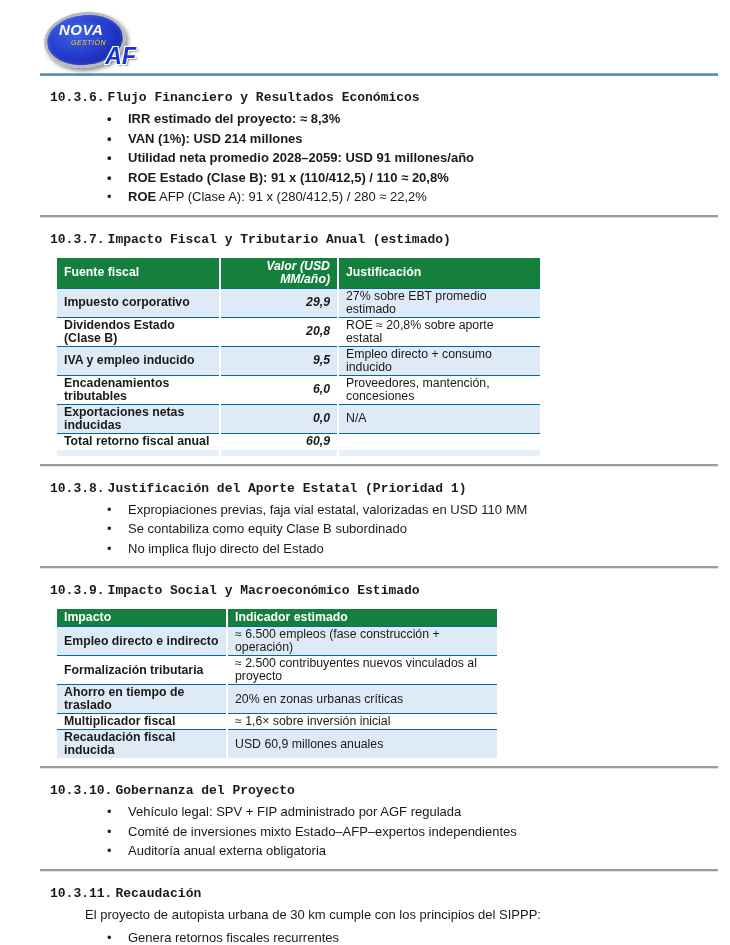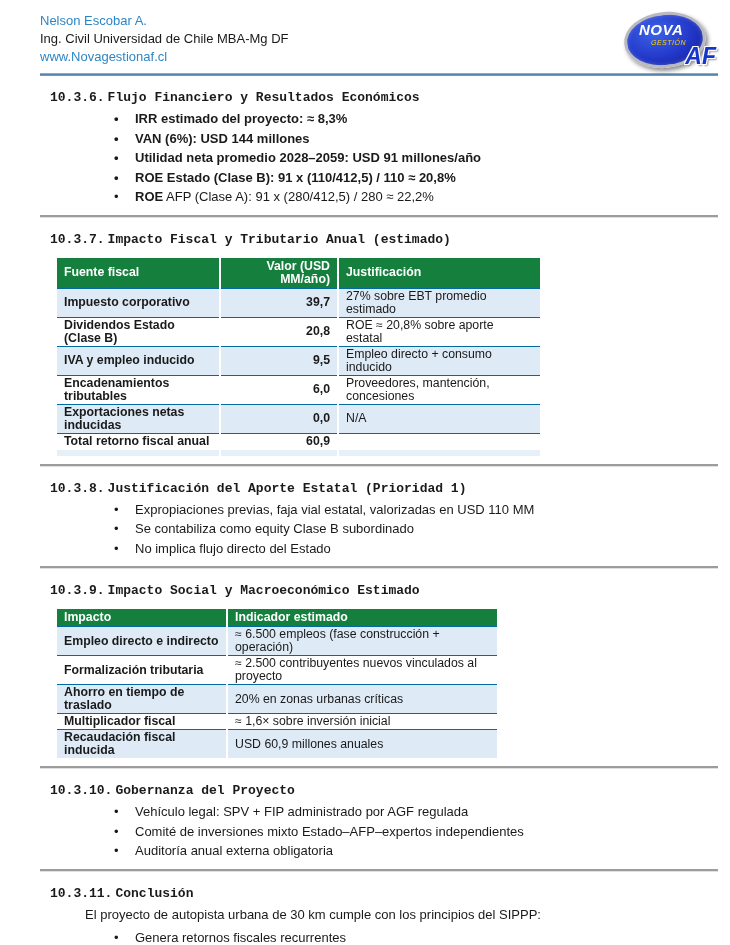--- a/index.html
+++ b/index.html
@@ -38,67 +38,62 @@
   .logo-af{
     position:absolute;right:0px;bottom:-2px;color:#1535cc;font-weight:700;font-style:italic;font-size:23px;
     text-shadow:-1px -1px 0 #fff,1px -1px 0 #fff,-1px 1px 0 #fff,1px 1px 0 #fff,2px 2px 2px #9a9a9a;
   }
 
   
   h2{font-size:13px;font-weight:700;margin:14px 0 0 10px;color:#1a1a1a;font-family:Liberation Mono, monospace;}
   .sec-num{display:inline-block;min-width:36px;margin-right:3px;}
   .sep{height:2px;background:#9c9c9c;border-bottom:1px solid #e0e0e0;margin-top:8px;}
   ul.bul{list-style:none;margin:4px 0 7px 0;padding:0 0 0 88px;}
-  ul.bul li{position:relative;line-height:19.5px;margin-left:7px;}
+  ul.bul li{position:relative;line-height:19.5px;}
   ul.bul li::before{content:"\2022";position:absolute;left:-21px;top:0;}
   ul.b-bold li{font-weight:700;}
   ul.b-bold li.mixed{font-weight:400;}
   .indent-p{margin:4px 0 0 45px;line-height:19px;}
 
   
   table.doc{border-collapse:collapse;margin:11px 0 7px 17px;font-size:12.3px;table-layout:fixed;}
   table.t1{width:483px;}
   table.t2{width:440px;}
   table.doc th{
     background:#15803d;color:#ffffff;font-weight:700;text-align:left;
     padding:2px 7px;line-height:13px;height:13px;
   }
   table.doc td{padding:1px 7px;line-height:13px;height:13px;vertical-align:middle;}
   table.doc tbody tr:nth-child(odd) td{background:#deeaf6;}
   table.doc td + td, table.doc th + th{border-left:2px solid #ffffff;}
   table.doc tbody td{border-top:1px solid #0369a1;}
   table.doc td.bold{font-weight:700;}
-  table.doc .num{text-align:right;}
+  table.doc .num{text-align:right;font-style:italic;}
   table.doc tfoot td{background:#e7f0f9;height:6px;padding:0;border-top:1px solid #ffffff;}
 </style>
 </head>
 <body>
 
 <div class="page">
 <div class="content">
 
   <div class="hdr">
-    <div class="hdr-left">
-      <div class="hdr-name">Nelson Escobar A.</div>
-      <div class="hdr-sub">Ing. Civil Universidad de Chile MBA-Mg DF</div>
-      <a class="hdr-link">www.Novagestionaf.cl</a>
-    </div>
     <div class="logo">
       <div class="logo-ellipse"></div>
       <div class="logo-nova">NOVA</div>
       <div class="logo-gestion">GESTIÓN</div>
       <div class="logo-af">AF</div>
     </div>
   </div>
   <div class="blue-rule"></div>
 
   <h2><span class="sec-num">10.3.6.</span><span>Flujo Financiero y Resultados Económicos</span></h2>
   <ul class="bul b-bold">
     <li>IRR estimado del proyecto: ≈ 8,3%</li>
-    <li>VAN (6%): USD 144 millones</li>
+    <li>VAN (1%): USD 214 millones</li>
     <li>Utilidad neta promedio 2028–2059: USD 91 millones/año</li>
     <li>ROE Estado (Clase B): 91 x (110/412,5) / 110 ≈ 20,8%</li>
     <li class="mixed"><b>ROE</b><span> AFP (Clase A): 91 x (280/412,5) / 280 ≈ 22,2%</span></li>
   </ul>
 
   <div class="sep"></div>
 
   <h2><span class="sec-num">10.3.7.</span><span>Impacto Fiscal y Tributario Anual (estimado)</span></h2>
   <table class="doc t1">
     <colgroup>
@@ -109,21 +104,21 @@
     <thead>
       <tr>
         <th>Fuente fiscal</th>
         <th class="num">Valor (USD MM/año)</th>
         <th>Justificación</th>
       </tr>
     </thead>
     <tbody>
       <tr>
             <td class="bold">Impuesto corporativo</td>
-            <td class="bold num">39,7</td>
+            <td class="bold num">29,9</td>
             <td>27% sobre EBT promedio estimado</td>
           </tr>
       <tr>
             <td class="bold">Dividendos Estado (Clase B)</td>
             <td class="bold num">20,8</td>
             <td>ROE ≈ 20,8% sobre aporte estatal</td>
           </tr>
       <tr>
             <td class="bold">IVA y empleo inducido</td>
             <td class="bold num">9,5</td>
@@ -205,21 +200,21 @@
 
   <h2><span class="sec-num">10.3.10.</span><span>Gobernanza del Proyecto</span></h2>
   <ul class="bul">
     <li>Vehículo legal: SPV + FIP administrado por AGF regulada</li>
     <li>Comité de inversiones mixto Estado–AFP–expertos independientes</li>
     <li>Auditoría anual externa obligatoria</li>
   </ul>
 
   <div class="sep"></div>
 
-  <h2><span class="sec-num">10.3.11.</span><span>Conclusión</span></h2>
+  <h2><span class="sec-num">10.3.11.</span><span>Recaudación</span></h2>
   <p class="indent-p">El proyecto de autopista urbana de 30 km cumple con los principios del SIPPP:</p>
   <ul class="bul">
     <li>Genera retornos fiscales recurrentes</li>
 
   </ul>
 
 </div>
 </div>
 
 </body></html>

